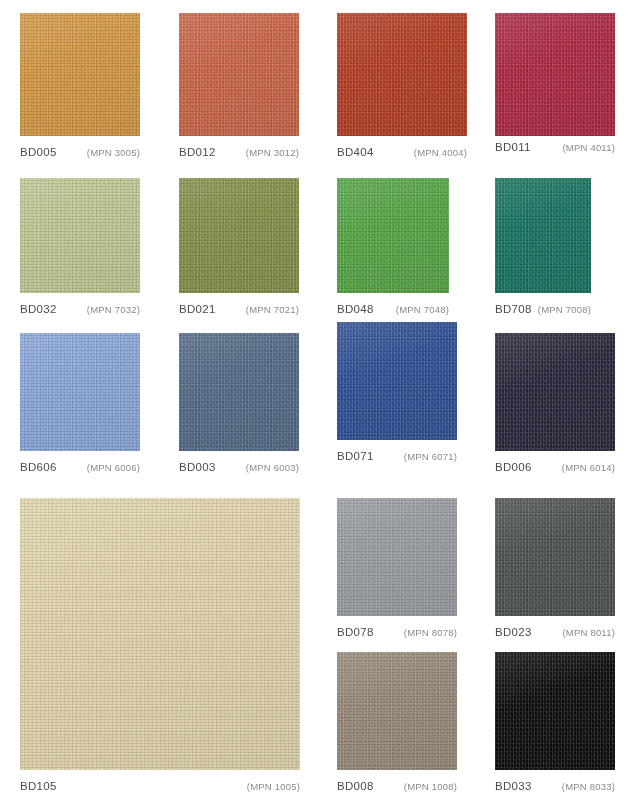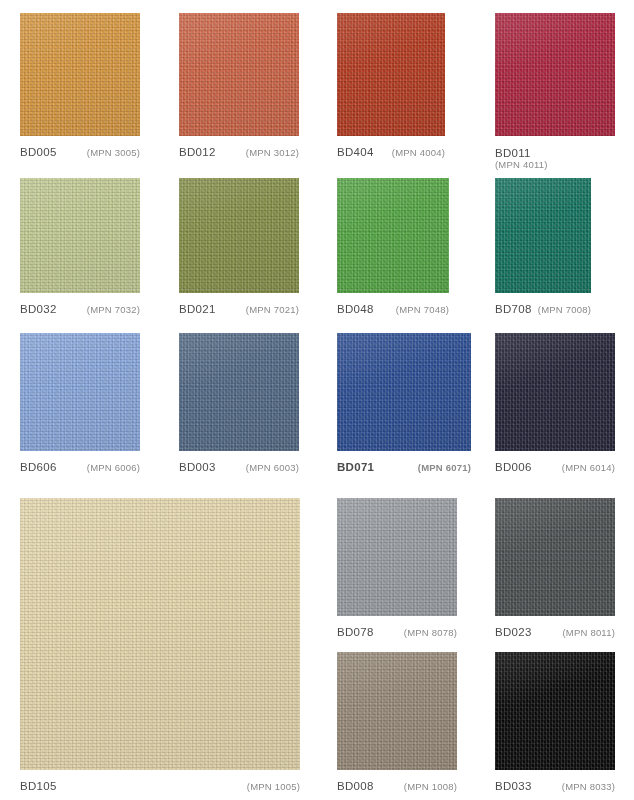--- a/index.html
+++ b/index.html
@@ -88,40 +88,40 @@
         <div class="base" style="background: rgb(204, 101, 71);"></div>
         <div class="weave"></div>
         <div class="weave2"></div>
         <div class="sheen"></div>
       </div>
       <div class="label" style="top: 133px; gap: 8px;">
         <span class="code">BD012</span>
         <span class="mpn">(MPN 3012)</span>
       </div>
     </div>
-    <div class="cell" style="left: 337px; top: 13px; width: 108px; height: 147px;">
+    <div class="cell" style="left: 337px; top: 13px; width: 117px; height: 147px; padding-left: 13px;">
       <div class="swatch" style="height: 123px;">
         <div class="base" style="background: rgb(180, 60, 34);"></div>
         <div class="weave"></div>
         <div class="weave2"></div>
         <div class="sheen"></div>
       </div>
       <div class="label" style="top: 133px;">
         <span class="code">BD404</span>
         <span class="mpn">(MPN 4004)</span>
       </div>
     </div>
     <div class="cell" style="left: 495px; top: 13px; width: 120px; height: 147px;">
       <div class="swatch" style="height: 123px;">
         <div class="base" style="background: rgb(173, 39, 65);"></div>
         <div class="weave"></div>
         <div class="weave2"></div>
         <div class="sheen"></div>
       </div>
-      <div class="label" style="top: 134px; flex-direction: column;">
+      <div class="label" style="top: 128px;">
         <span class="code">BD011</span>
         <span class="mpn">(MPN 4011)</span>
       </div>
     </div>
     <div class="cell" style="left: 20px; top: 178px; width: 120px; height: 139px;">
       <div class="swatch" style="height: 115px;">
         <div class="base" style="background: rgb(194, 202, 147);"></div>
         <div class="weave"></div>
         <div class="weave2"></div>
         <div class="sheen"></div>
@@ -184,21 +184,21 @@
         <div class="base" style="background: rgb(83, 106, 134);"></div>
         <div class="weave"></div>
         <div class="weave2"></div>
         <div class="sheen"></div>
       </div>
       <div class="label" style="top: 128px;">
         <span class="code">BD003</span>
         <span class="mpn">(MPN 6003)</span>
       </div>
     </div>
-    <div class="cell" style="left: 337px; top: 333px; width: 134px; height: 142px; font-weight: bold;">
+    <div class="cell" style="left: 337px; top: 322px; width: 120px; height: 142px;">
       <div class="swatch" style="height: 118px;">
         <div class="base" style="background: rgb(46, 79, 148);"></div>
         <div class="weave"></div>
         <div class="weave2"></div>
         <div class="sheen"></div>
       </div>
       <div class="label" style="top: 128px;">
         <span class="code">BD071</span>
         <span class="mpn">(MPN 6071)</span>
       </div>

